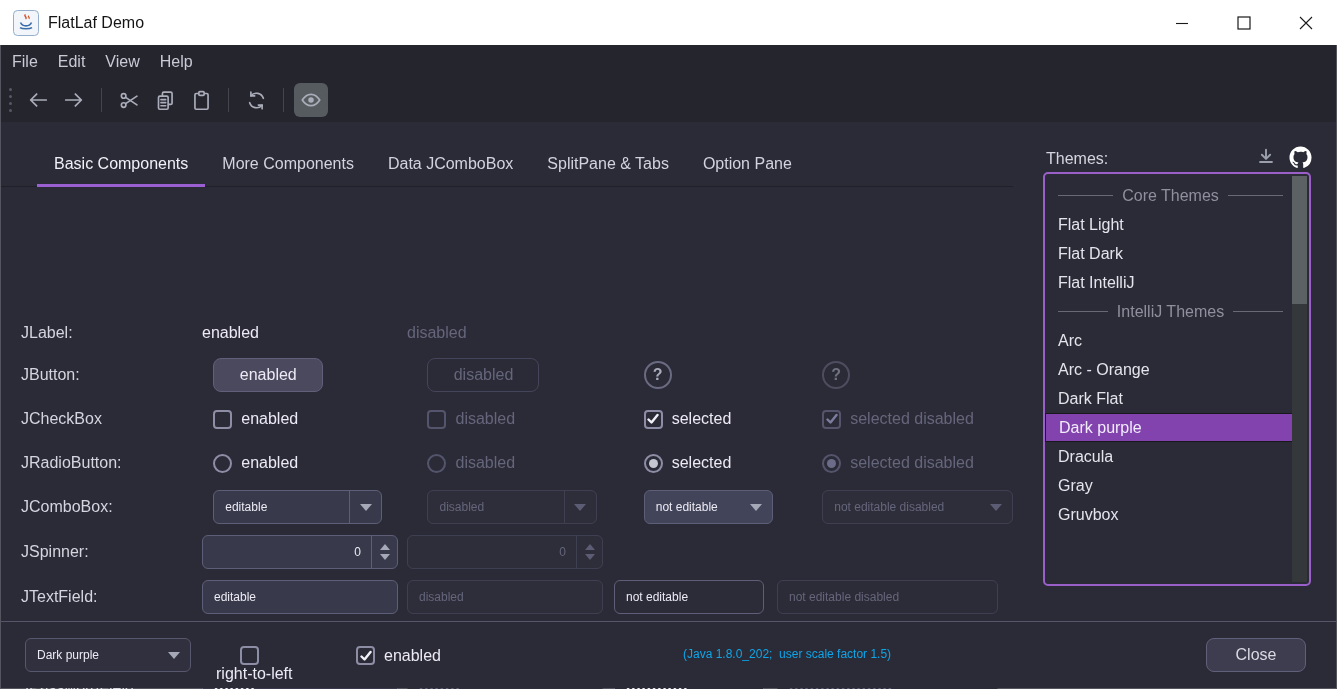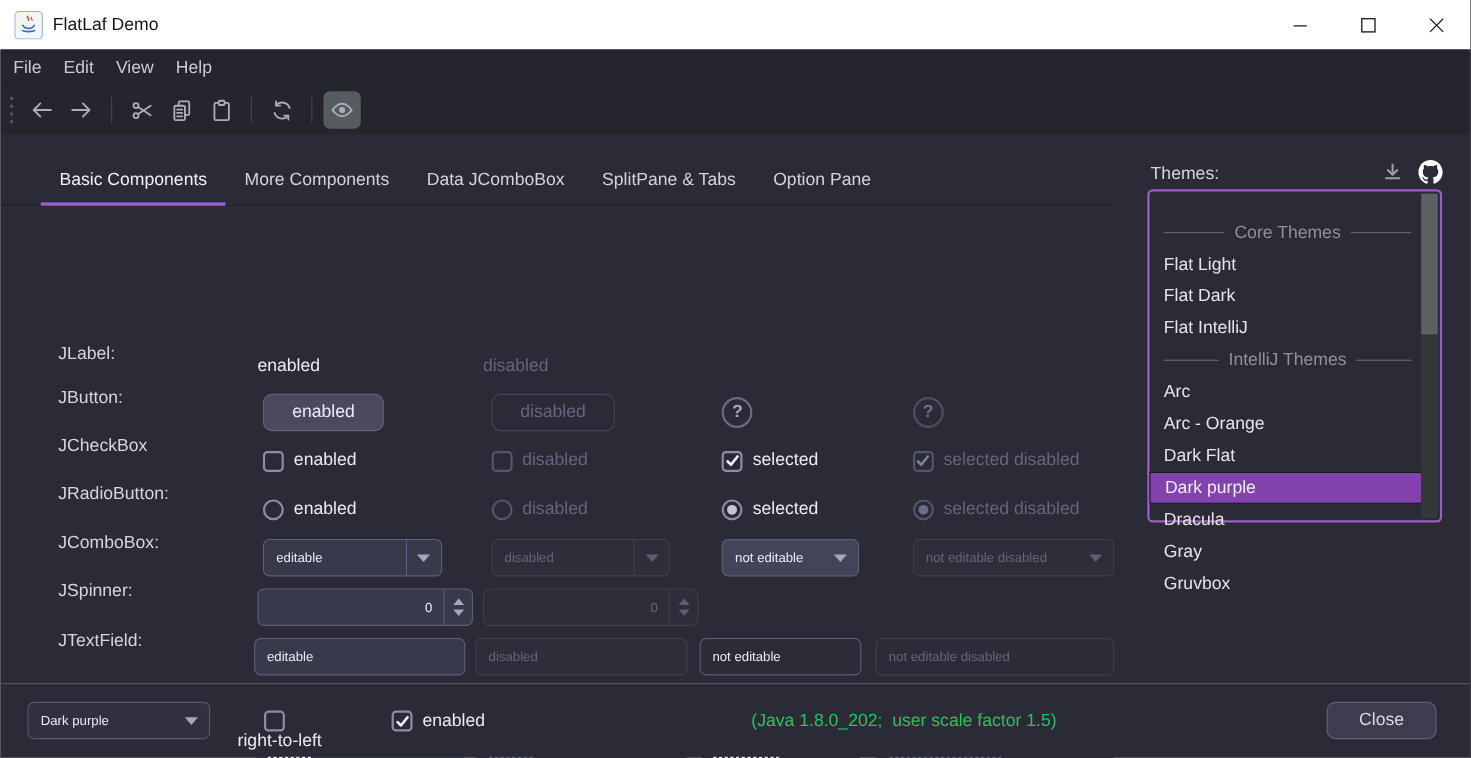--- a/index.html
+++ b/index.html
@@ -49,21 +49,21 @@
   .tabbar { position:absolute; left:0; top:0; width:1012px; height:65px;
     display:flex; align-items:flex-end; padding-left:36px; border-bottom:1px solid #202028; }
   .tab { position:relative; height:44px; padding:0 17px; display:flex; align-items:center;
     font-size:16px; color:#d2d3de; }
   .tab.selected { color:#f0f0f8; }
   .tab.selected::after { content:""; position:absolute; left:0; right:0; bottom:-1px;
     height:3px; background:#9a5fd0; }
 
   
   .rows { position:absolute; left:0; top:193px; width:1012px; top:191px; }
-  .trow { display:flex; padding-left:20px;margin-left:32px; }
+  .trow { display:flex; align-items:center; padding-left:20px; }
   .r-a { height:40px; } .r-b { height:44px;gap:36px; } .r-c { height:45px; } .r-d { height:46px; }
   .lbl { width:181px; font-size:16px; color:#d4d5df; }
   .c2 { width:196px; display:flex; align-items:center; }
   .c3 { width:196px; margin-left:9px; display:flex; align-items:center; }
   .c4 { width:150px; margin-left:11px; display:flex; align-items:center; }
   .c5 { width:221px; margin-left:13px; display:flex; align-items:center; }
   .txt { font-size:16px; color:#eceaf4; }
   .txt.dim { color:#65657c; }
 
   .btn { height:34px; min-width:110px; padding:0 16px; border-radius:8px;
@@ -117,40 +117,40 @@
   .dimmed .tri-up { border-bottom-color:#5c5c74; }
   .dimmed .tri-down { border-top-color:#5c5c74; }
   .pwd { letter-spacing:1px; }
 
   
   .themes-head { position:absolute; left:1045px; top:22px; width:266px; height:30px;
     display:flex; align-items:center; }
   .themes-title { font-size:16px; color:#d4d5df; }
   .themes-icons { margin-left:auto; display:flex; align-items:center; gap:12px; }
 
-  .themes-list { position:absolute; left:1042px; top:50px; width:268px; height:303px;
-    border:2px solid #9a5fc9; border-radius:5px; background:#2b2b37; padding-top:23px; }
+  .themes-list { position:absolute; left:1042px; top:50px; width:268px; height:414px;
+    border:2px solid #9a5fc9; border-radius:5px; background:#2b2b37; padding-top:7px; }
   .tl-items { width:232px; }
   .tl-item { height:29px; display:flex; align-items:center; padding-left:13px;
     font-size:16px; color:#e4e4ec; position:relative; }
   .tl-item.sel { background:#8243ae; border:1px solid #17171c; color:#f2ecfa; width:248px; }
   .tl-sep { height:29px; display:flex; align-items:center; font-size:16px; color:#8f8f9e;
     padding:0 10px 0 13px; width:248px; }
   .tl-sep .line { flex:1; height:1px; background:#696975; }
   .tl-sep .sep-label { padding:0 9px; }
   .tl-scroll { position:absolute; top:2px; right:2px; bottom:2px; width:15px; background:#35383b; }
   .tl-thumb { position:absolute; top:0; left:0; width:15px; height:128px; background:#5c6164; }
 
   
   .footer { position:absolute; left:1px; top:621px; width:1335px; height:67px;
     background:#2b2b37; border-top:1px solid #56566a; }
   .f-combo { position:absolute; left:24px; top:16px; width:166px; height:34px; }
   .f-check1 { position:absolute; left:215px; top:24px; display:flex; align-items:center;flex-direction:column; }
   .f-check2 { position:absolute; left:355px; top:24px; display:flex; align-items:center; }
-  .f-status { position:absolute; left:682px; top:25px; font-size:16px; color:#22c55e; white-space:pre; }
+  .f-status { position:absolute; left:682px; top:25px; font-size:12px; color:#0ea5e9; white-space:pre; }
   .f-close { position:absolute; right:30px; top:16px; width:100px; height:34px; border-radius:8px;
     background:#3d3d4f; border:1px solid #60607a; color:#d9dae3; font-size:16px;
     display:flex; align-items:center; justify-content:center; }
 </style>
 </head>
 <body>
 
 <div class="window">
 
   <div class="titlebar">

